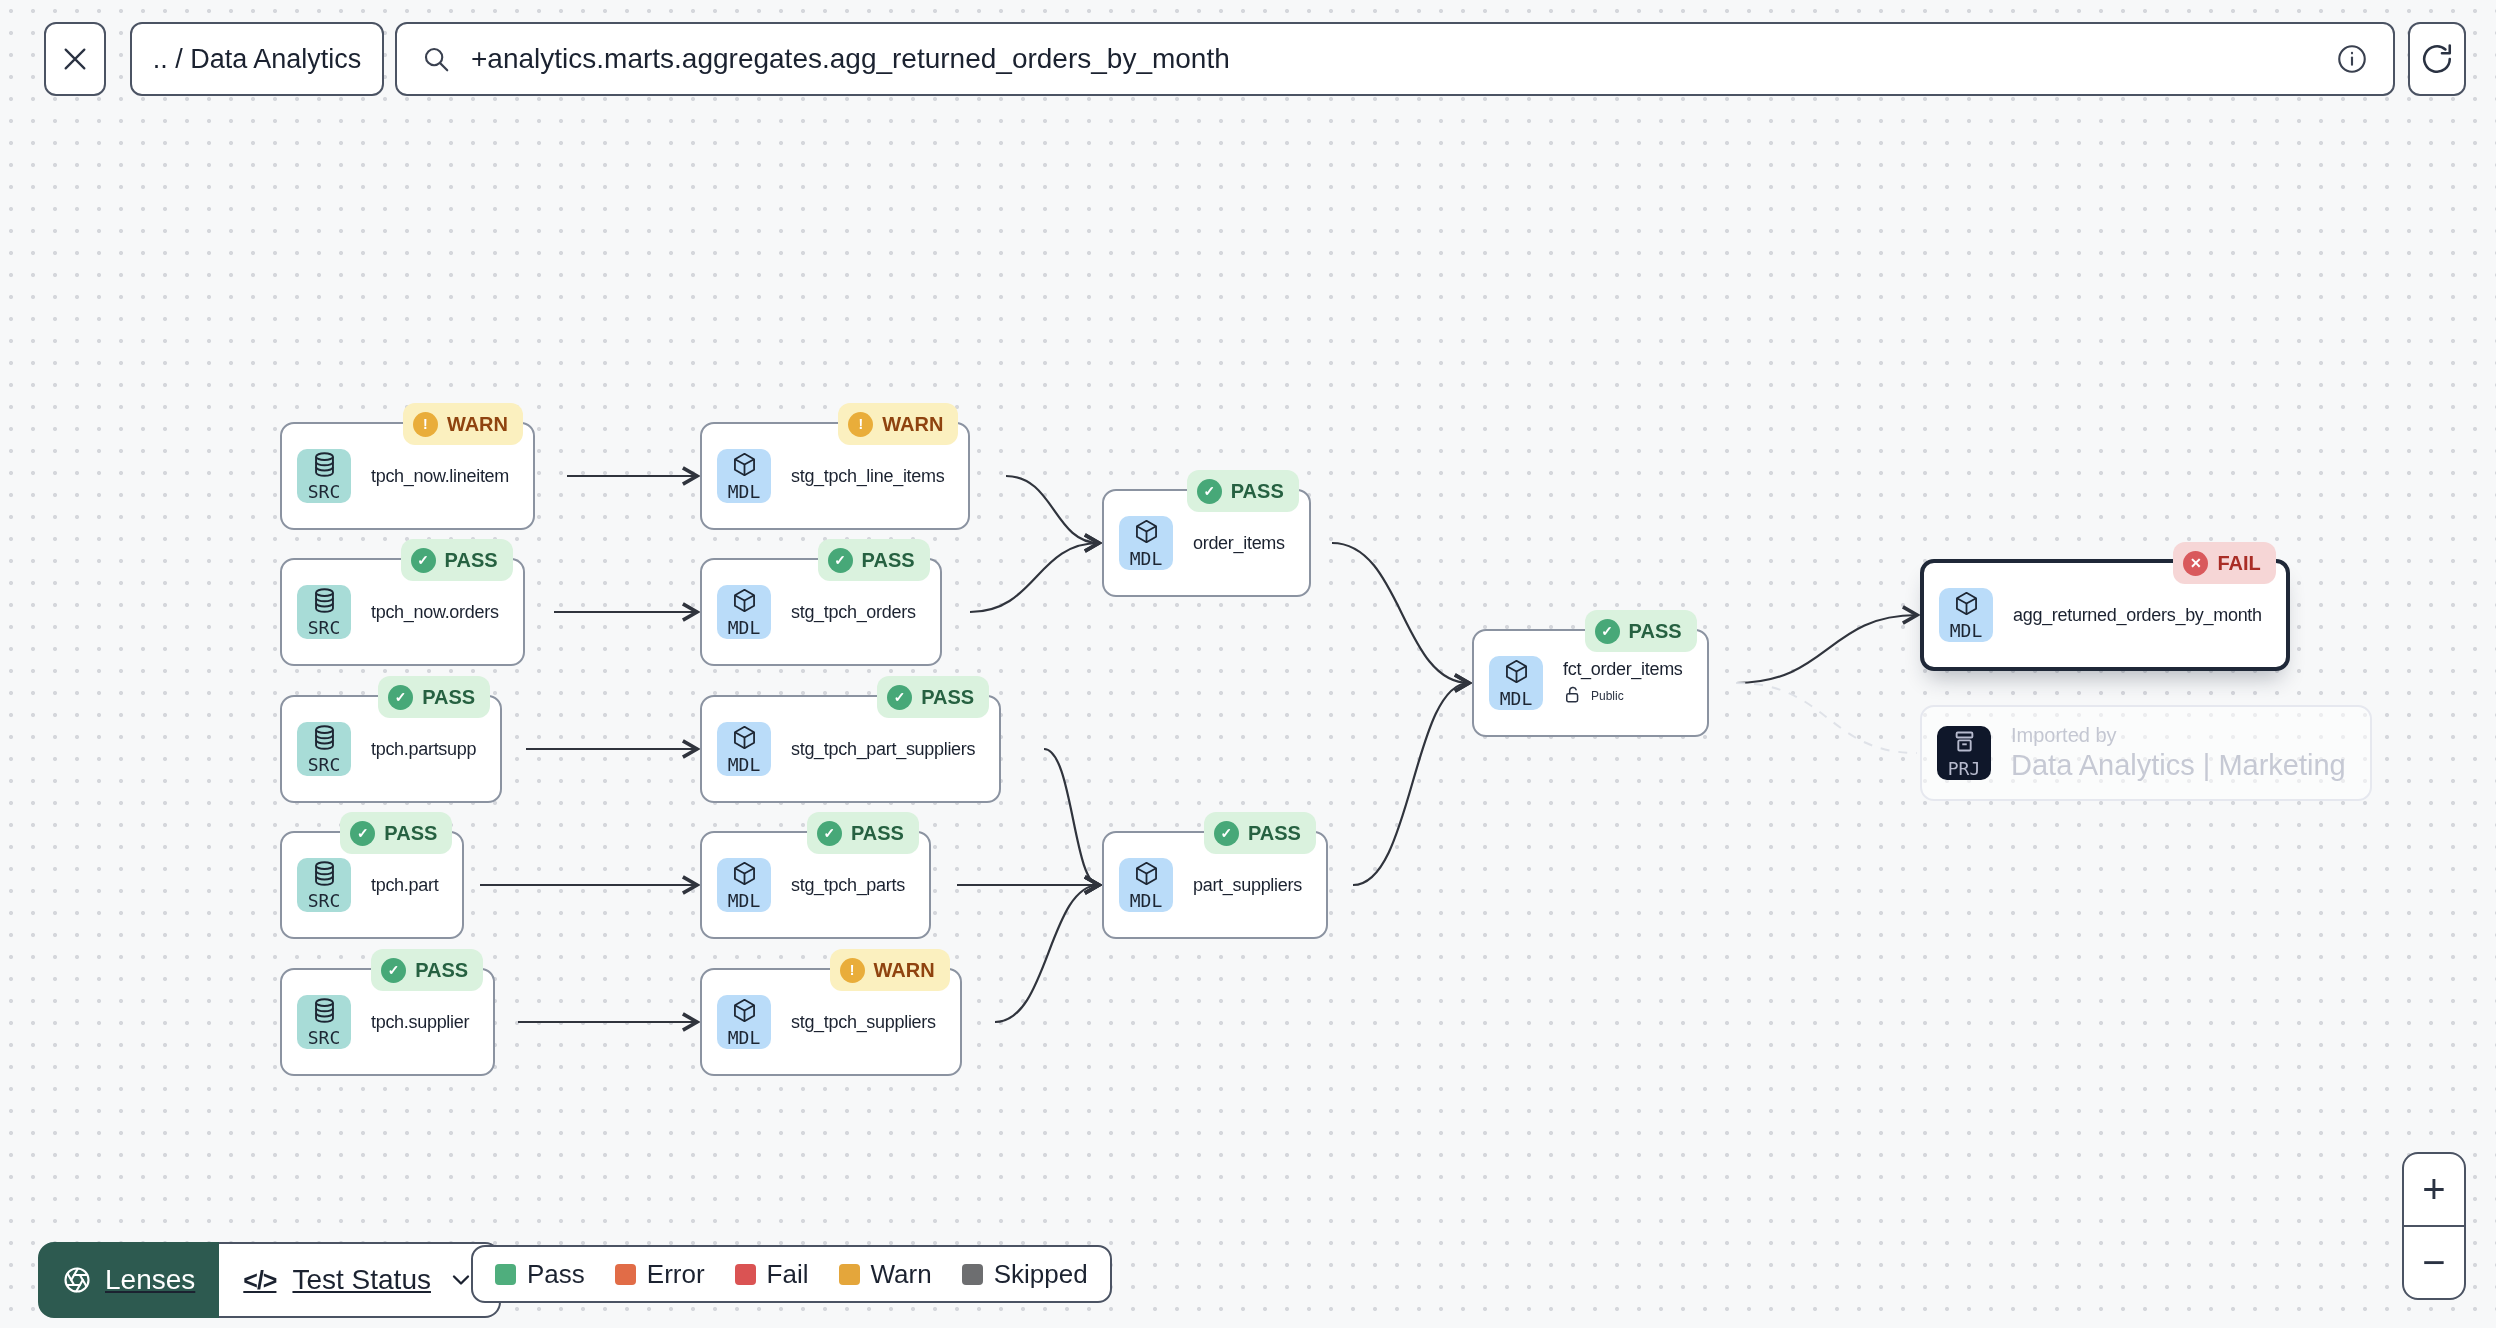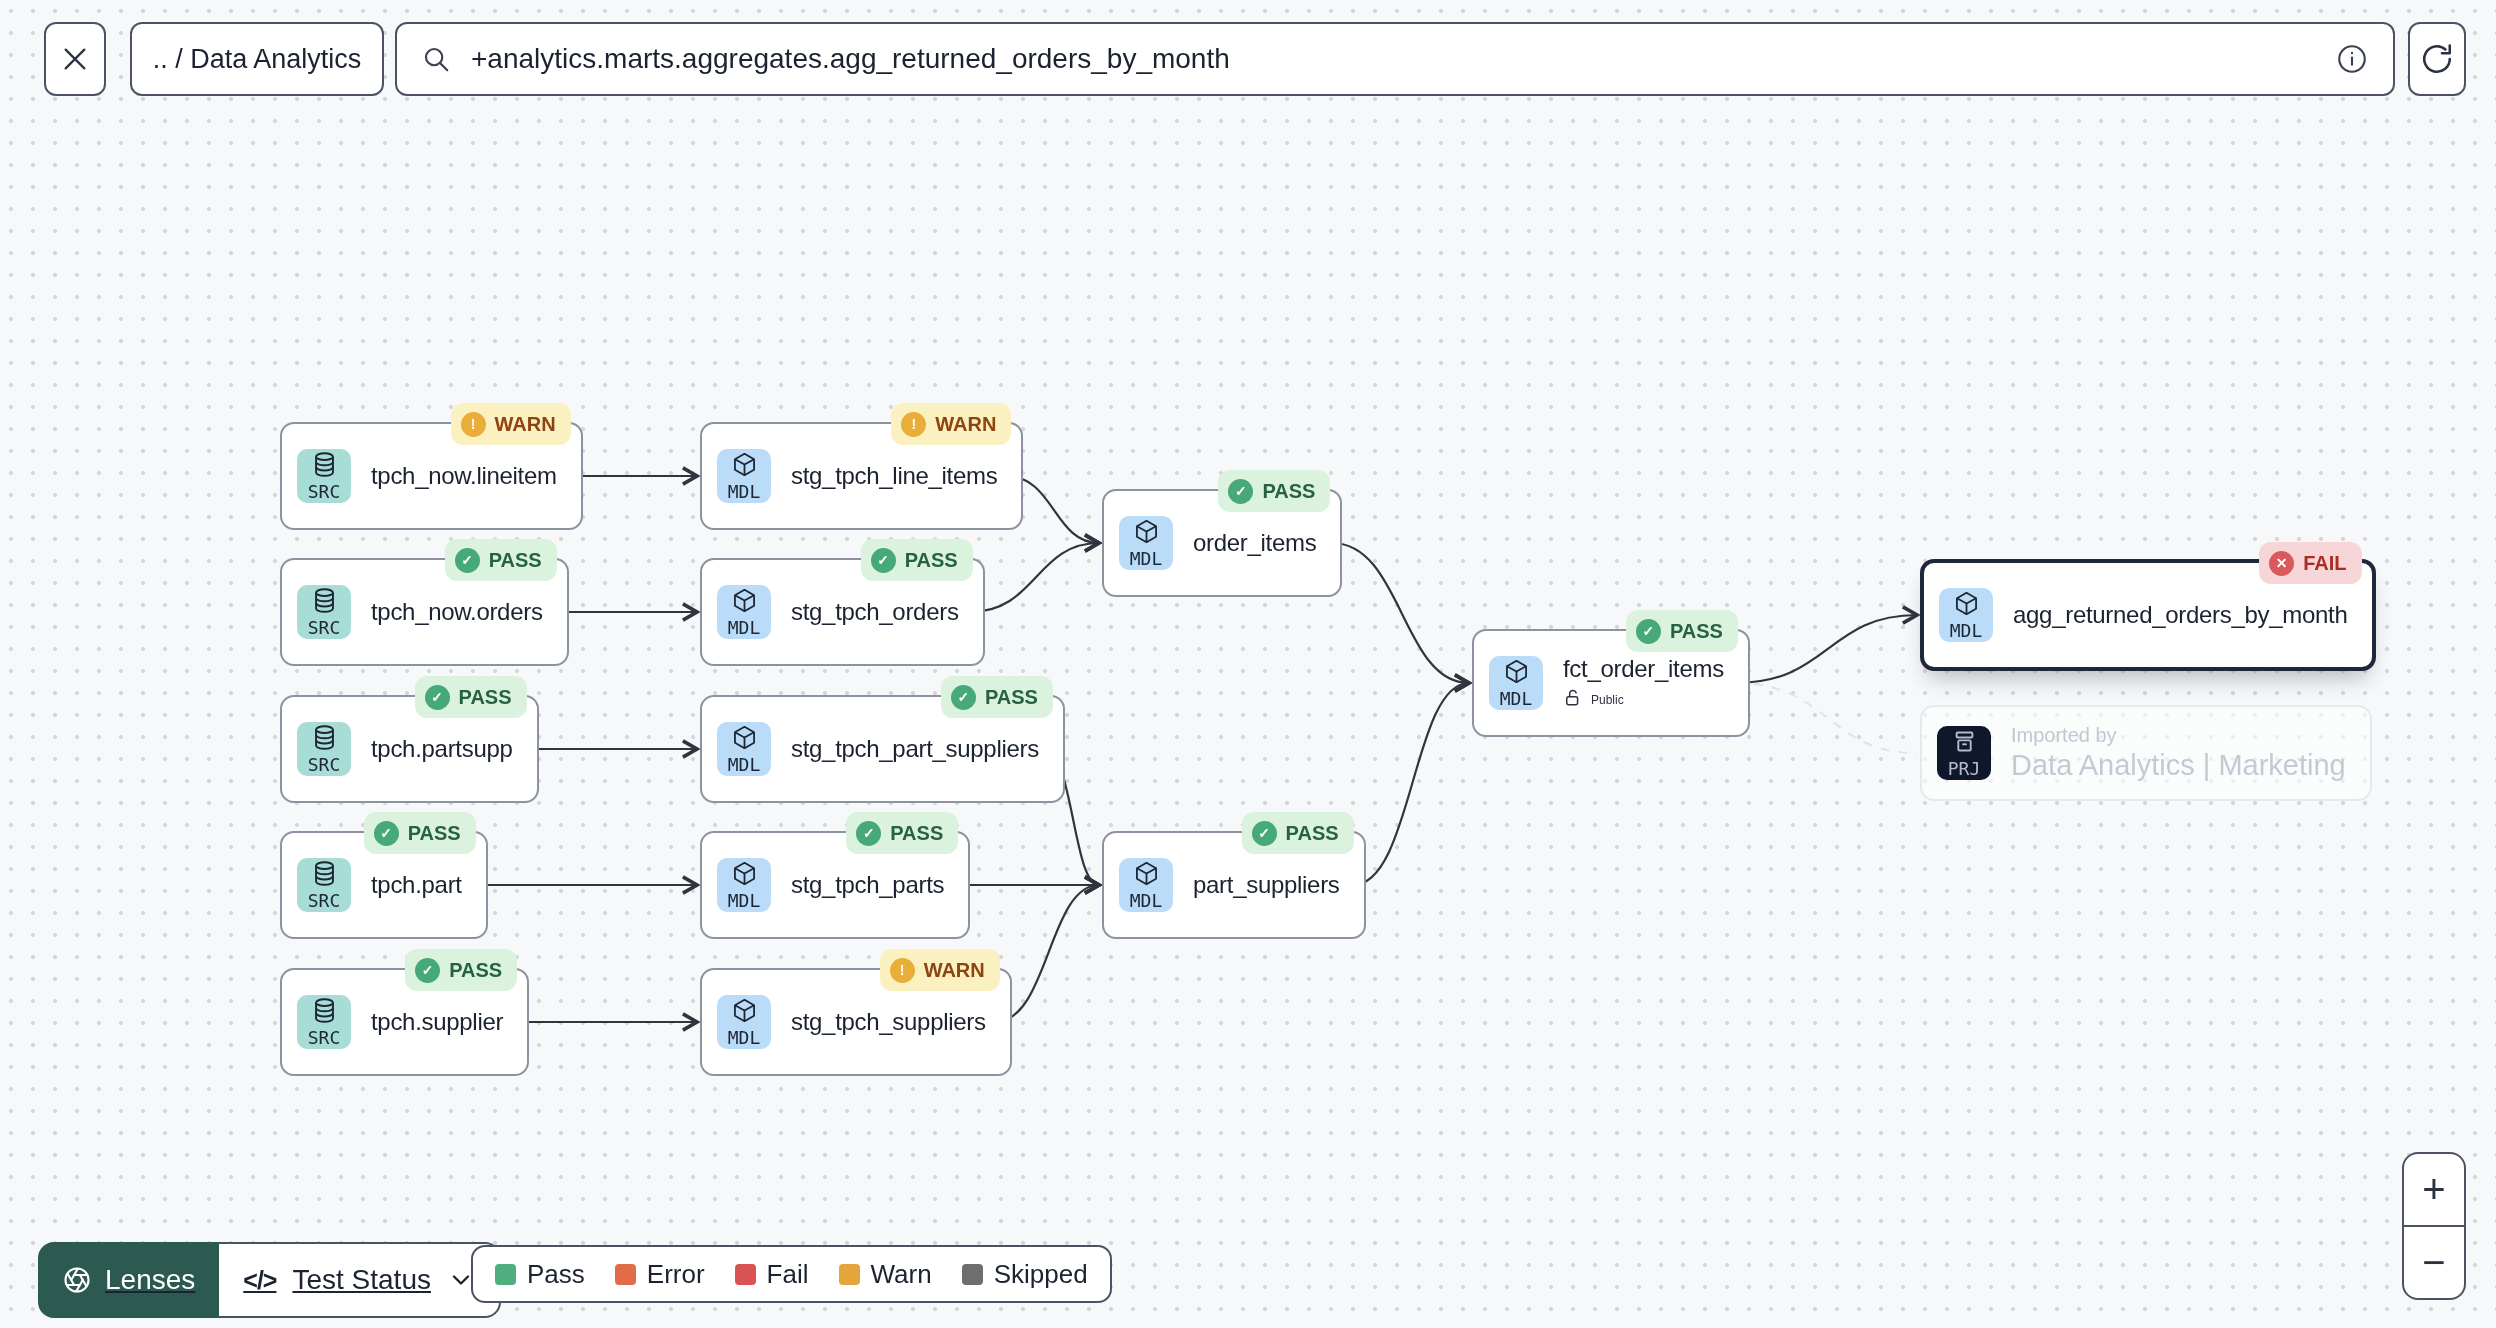--- a/index.html
+++ b/index.html
@@ -26,21 +26,21 @@
   .node{position:absolute;height:104px;background:#fff;border:2px solid #8b93a1;border-radius:14px;
         display:flex;align-items:center;gap:20px;padding:0 24px 0 15px;white-space:nowrap;z-index:2;
         box-sizing:content-box;cursor:pointer;}
   .node.selected{border:4px solid #1f2838;box-shadow:0 14px 22px -8px rgba(25,35,55,.30);}
   .node.ghost{background:rgba(255,255,255,.55);border-color:#e6e8ef;box-shadow:none;height:92px;}
   .kind{width:54px;height:54px;border-radius:10px;display:flex;flex-direction:column;align-items:center;
         justify-content:center;font-family:"DejaVu Sans Mono",monospace;font-size:18px;line-height:1.05;
         color:#1d2633;flex:0 0 auto;gap:1px;}
   .kind svg{width:27px;height:27px;}
   .ghost .kind{color:#b6bacd;}
-  .node-label{font-size:24px;font-weight:500;letter-spacing:-0.3px;color:#1b2230;}
+  .node-label{font-size:18px;font-weight:500;letter-spacing:-0.3px;color:#1b2230;}
   .node-text{display:flex;flex-direction:column;justify-content:center;}
   .sublabel{font-size:12px;color:#2a3242;display:flex;align-items:center;gap:8px;margin-top:5px;}
   .ghost .g1{font-size:20px;color:#c4c7d2;font-weight:500;}
   .ghost .g2{font-size:29px;color:#c6c9d4;font-weight:500;margin-top:2px;}
   .status{position:absolute;top:-21px;right:10px;height:42px;border-radius:12px;display:flex;
         align-items:center;gap:9px;padding:0 15px 0 10px;font-size:20px;font-weight:700;z-index:3;}
   .status .dot{width:25px;height:25px;border-radius:50%;color:#fff;display:flex;align-items:center;
         justify-content:center;font-size:14px;font-weight:700;flex:0 0 auto;}
   
   #lenses-group{position:absolute;left:38px;top:1242px;height:76px;display:flex;z-index:6;text-decoration:underline;}

